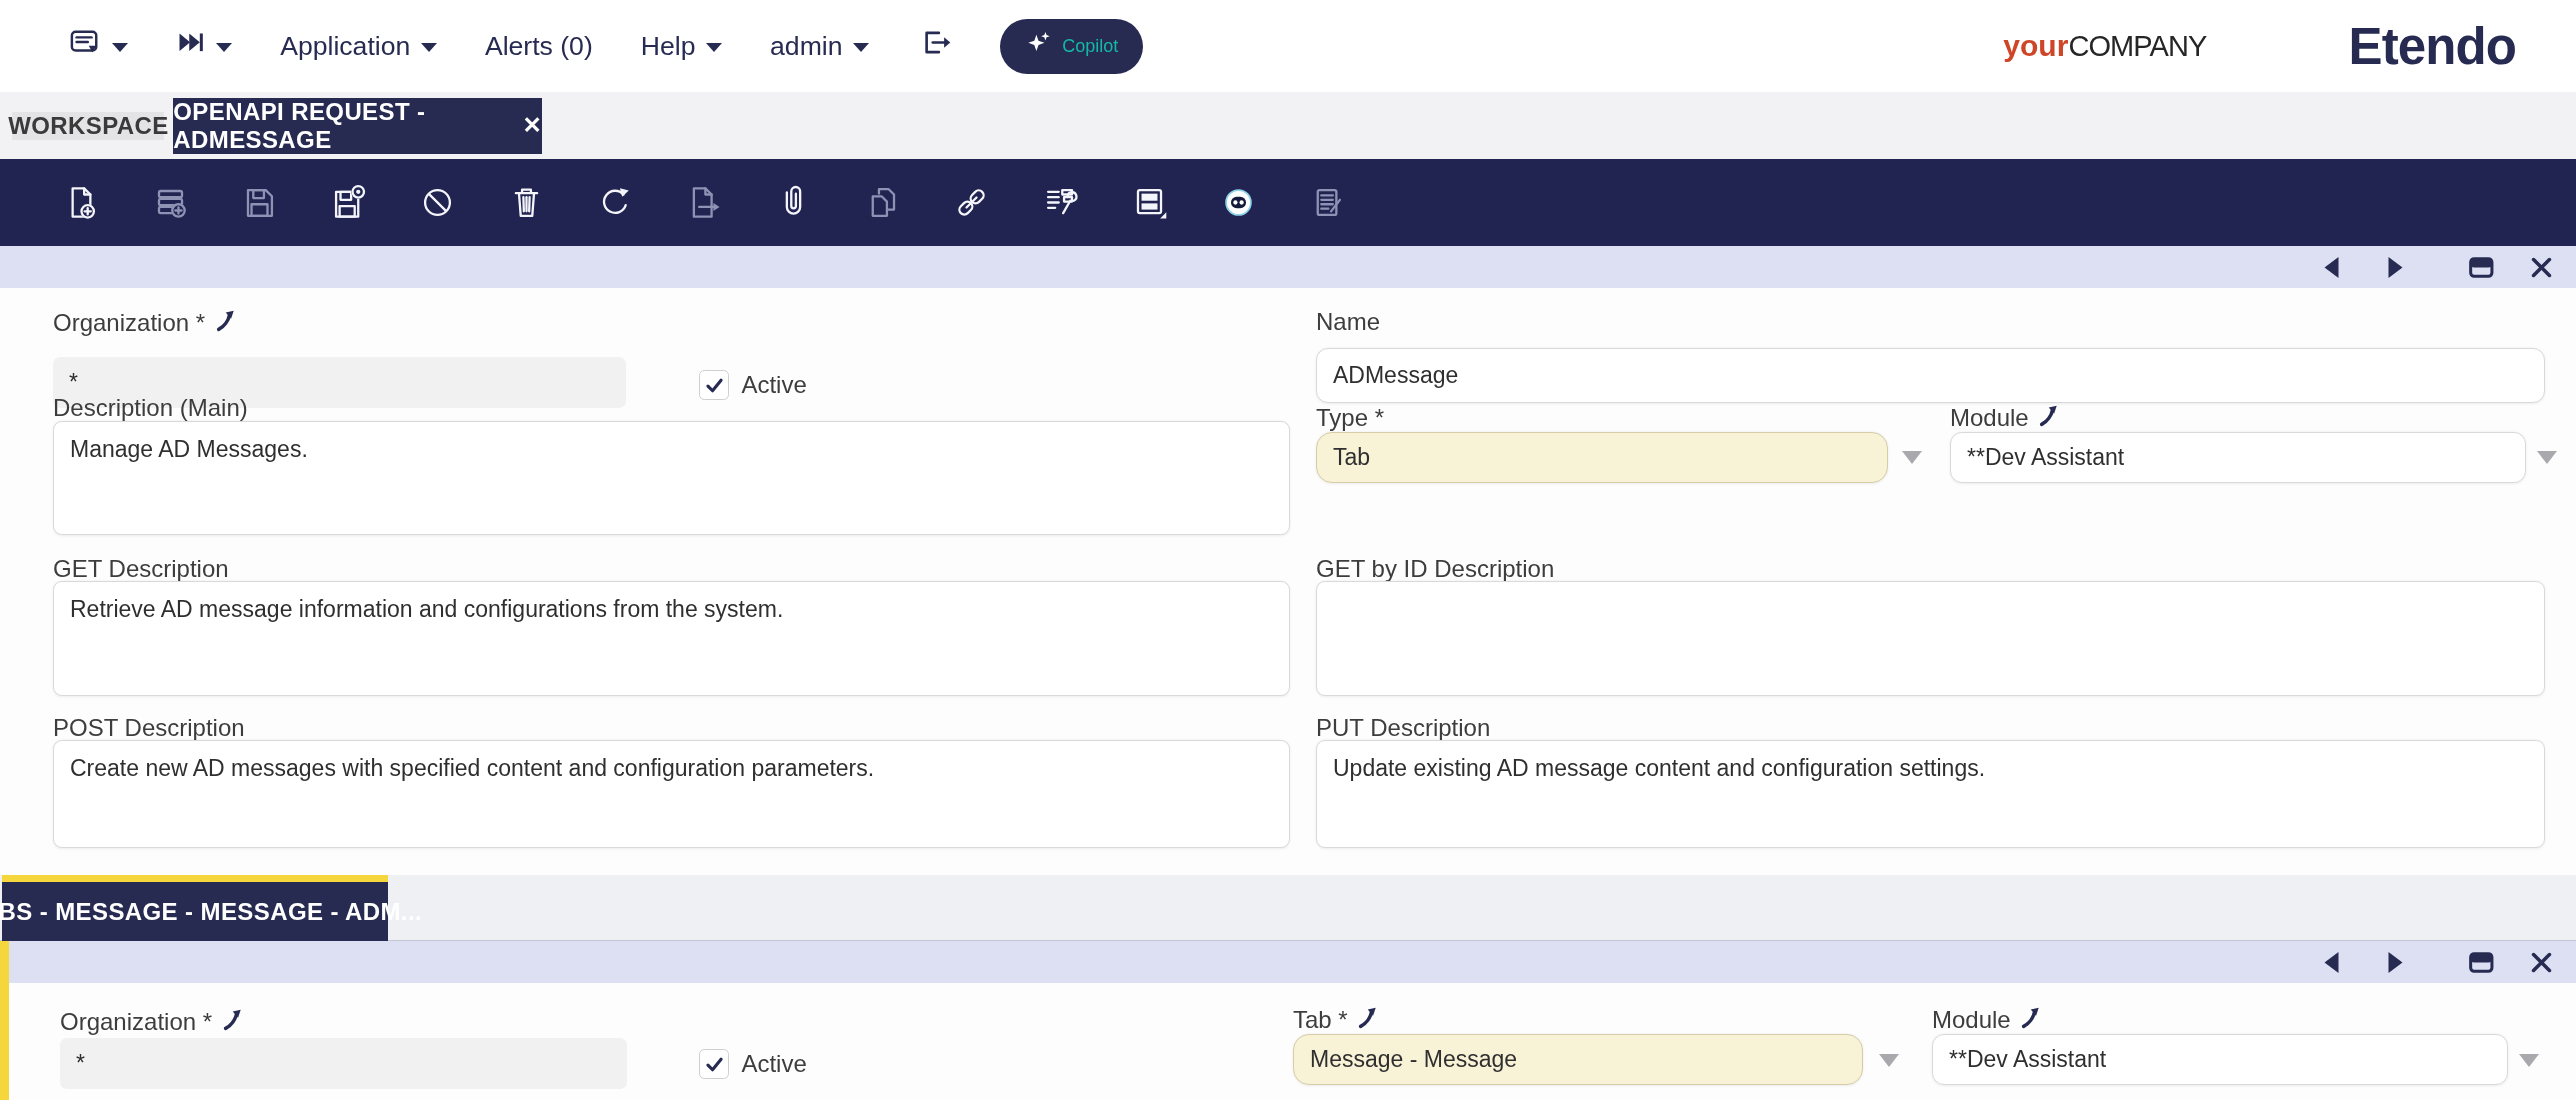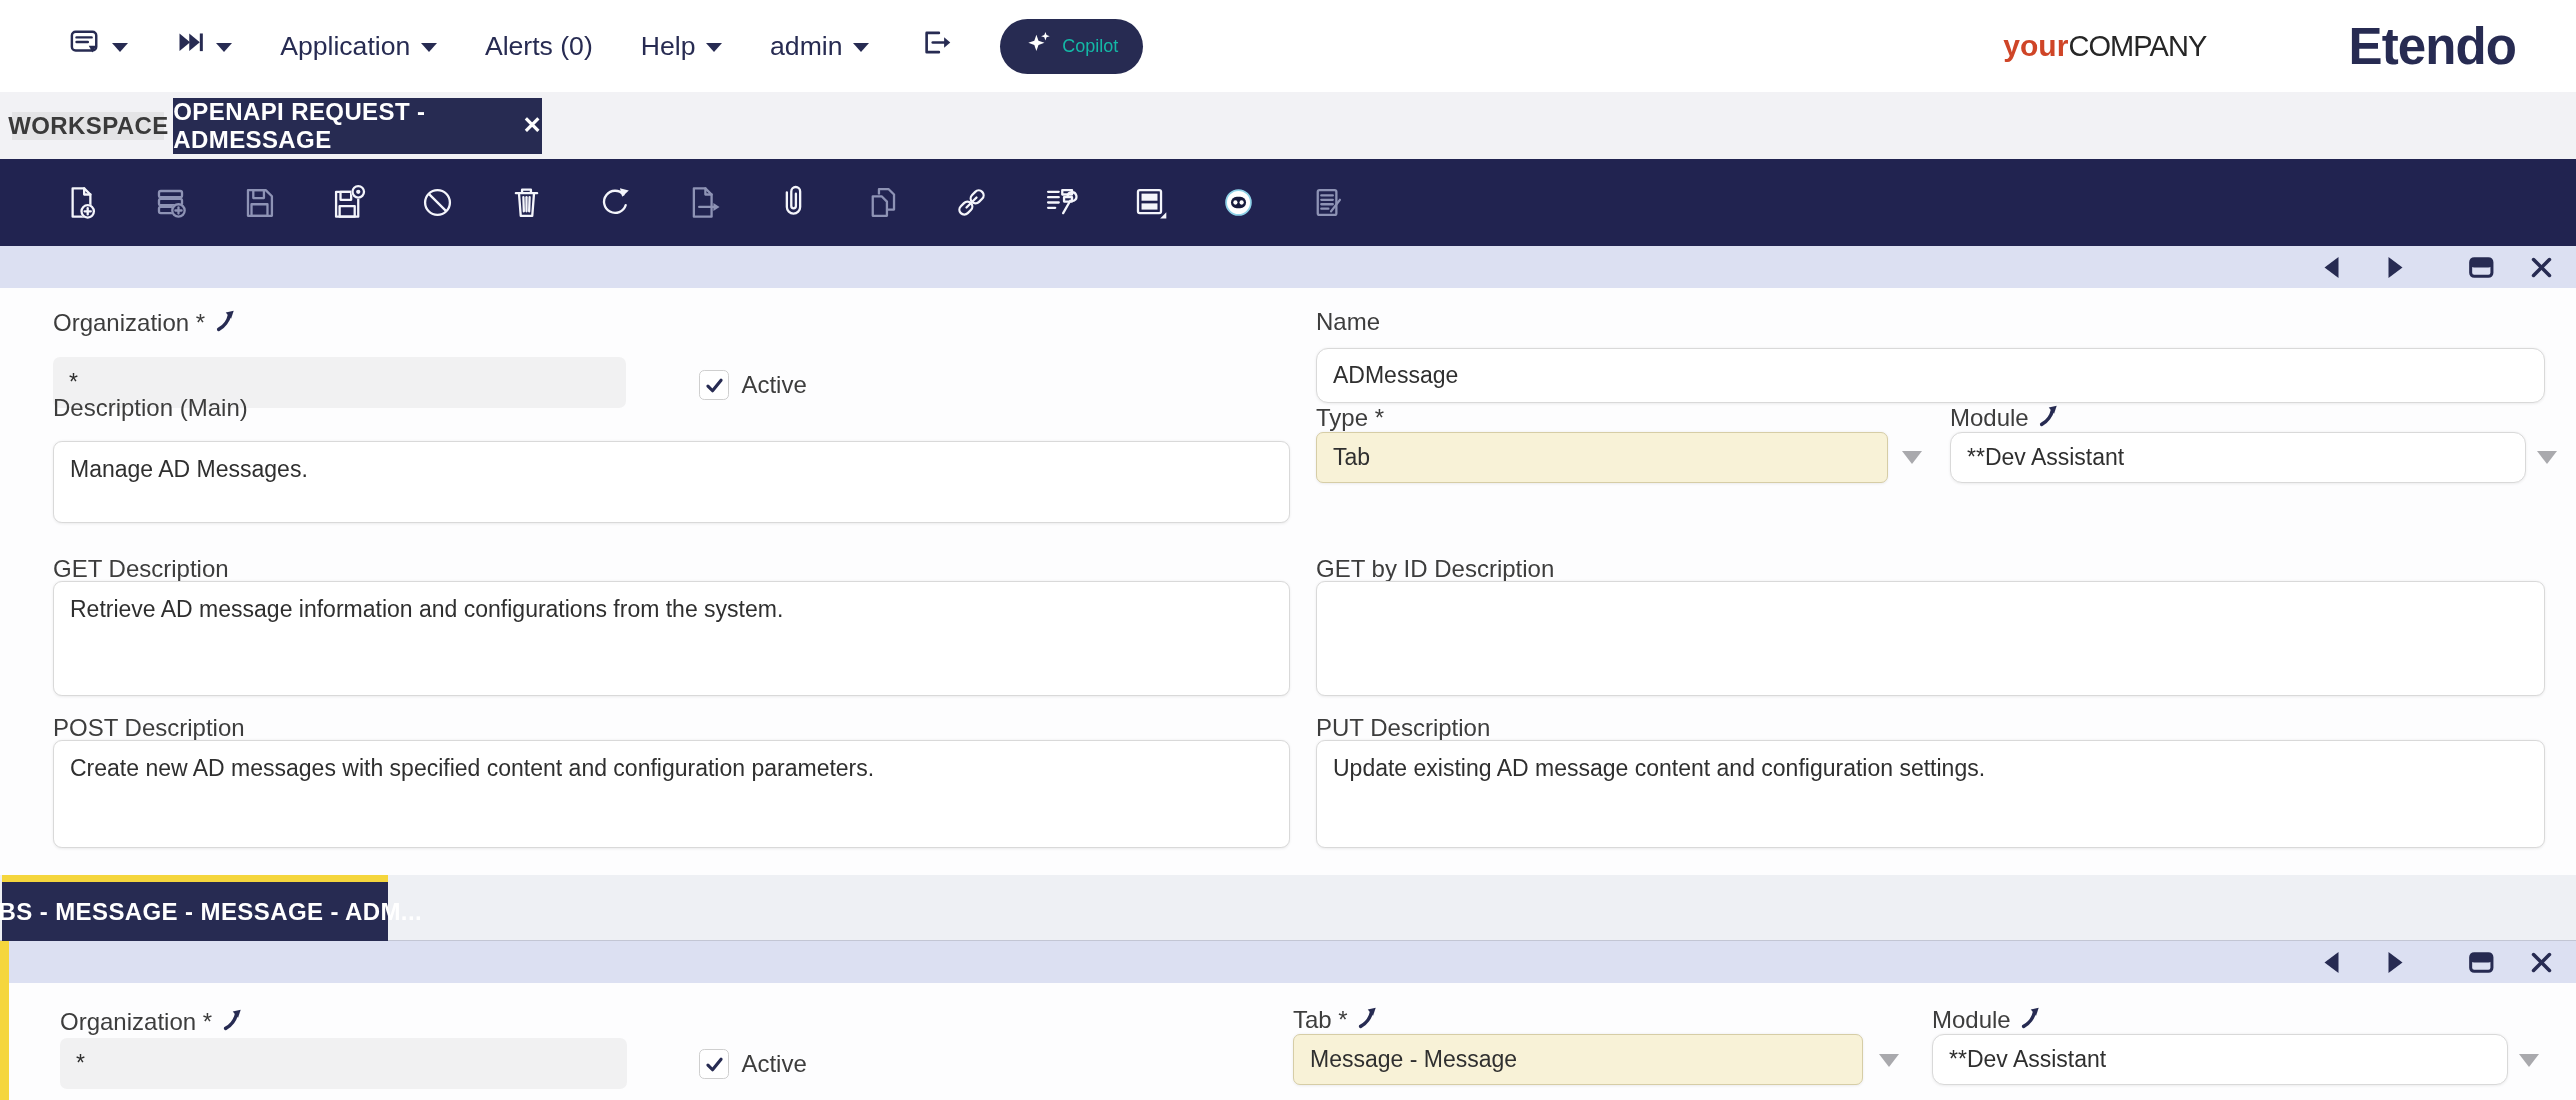--- a/index.html
+++ b/index.html
@@ -50,21 +50,21 @@
 
   
   .form { position:relative; background:#fdfdfe; }
   .form1 { height:587px; }
   .fld-label { position:absolute; font-size:24px; color:#3d3d3d; display:flex; align-items:flex-start; gap:10.6px; white-space:nowrap; }
   .swoosh { display:inline-block; }
   .inp { position:absolute; font-size:23px; color:#2f2f2f; display:flex; align-items:center;
     padding:0 16px; cursor:text; }
   .inp.gray { background:#f1f1f2; border-radius:7px; }
   .inp.white { background:#fff; border:1.8px solid #d9d9d9; border-radius:12px; box-shadow:0 0.9px 2.7px rgba(0,0,0,.07); }
-  .inp.yellow { background:#f8f2d7; border:1.8px solid #d6cda6; border-radius:7px; box-shadow:0 0.9px 2.7px rgba(0,0,0,.07); }
+  .inp.yellow { background:#f8f2d7; border:1.8px solid #d6cda6; border-radius:16px; box-shadow:0 0.9px 2.7px rgba(0,0,0,.07); }
   .tarea { position:absolute; background:#fff; border:1.8px solid #d9d9d9; border-radius:8.9px;
     box-shadow:0 0.9px 2.7px rgba(0,0,0,.07); font-size:23px; color:#2f2f2f; padding:14px 16px;
     white-space:pre-wrap; cursor:text; }
   .chkwrap { position:absolute; display:flex; align-items:center; gap:12.4px; font-size:24px; color:#3d3d3d; }
   .chk { width:30px; height:30px; background:#fff; border:1.8px solid #cfcfcf; border-radius:5.3px;
     display:flex; align-items:center; justify-content:center; cursor:pointer; }
   .ddarrow { position:absolute; width:0; height:0; border-left:10.6px solid transparent;
     border-right:10.6px solid transparent; border-top:13.3px solid #a9a9ad; cursor:pointer; }
 
   
@@ -295,21 +295,21 @@
   </div>
 
   <div class="fld-label" style="left:1316px; top:19.5px;">
     <span>Name</span>
   </div>
   <div class="inp white" style="left:1316px; top:60px; width:1229px; height:55px;">ADMessage</div>
 
   <div class="fld-label" style="left:53px; top:106px;">
     <span>Description (Main)</span>
   </div>
-  <div class="tarea" style="left:53px; top:153px; width:1237px; height:82px;">Manage AD Messages.</div>
+  <div class="tarea" style="left:53px; top:133px; width:1237px; height:114px;">Manage AD Messages.</div>
 
   <div class="fld-label" style="left:1316px; top:116px;">
     <span>Type *</span>
   </div>
   <div class="inp yellow" style="left:1316px; top:144px; width:572px; height:51px;">Tab</div>
   <span class="ddarrow" style="left:1902px; top:163px;"></span>
 
   <div class="fld-label" style="left:1950px; top:116px;">
     <span>Module</span>
     <span class="swoosh"><svg width="19.5" height="23" viewBox="0 0 22 26">

